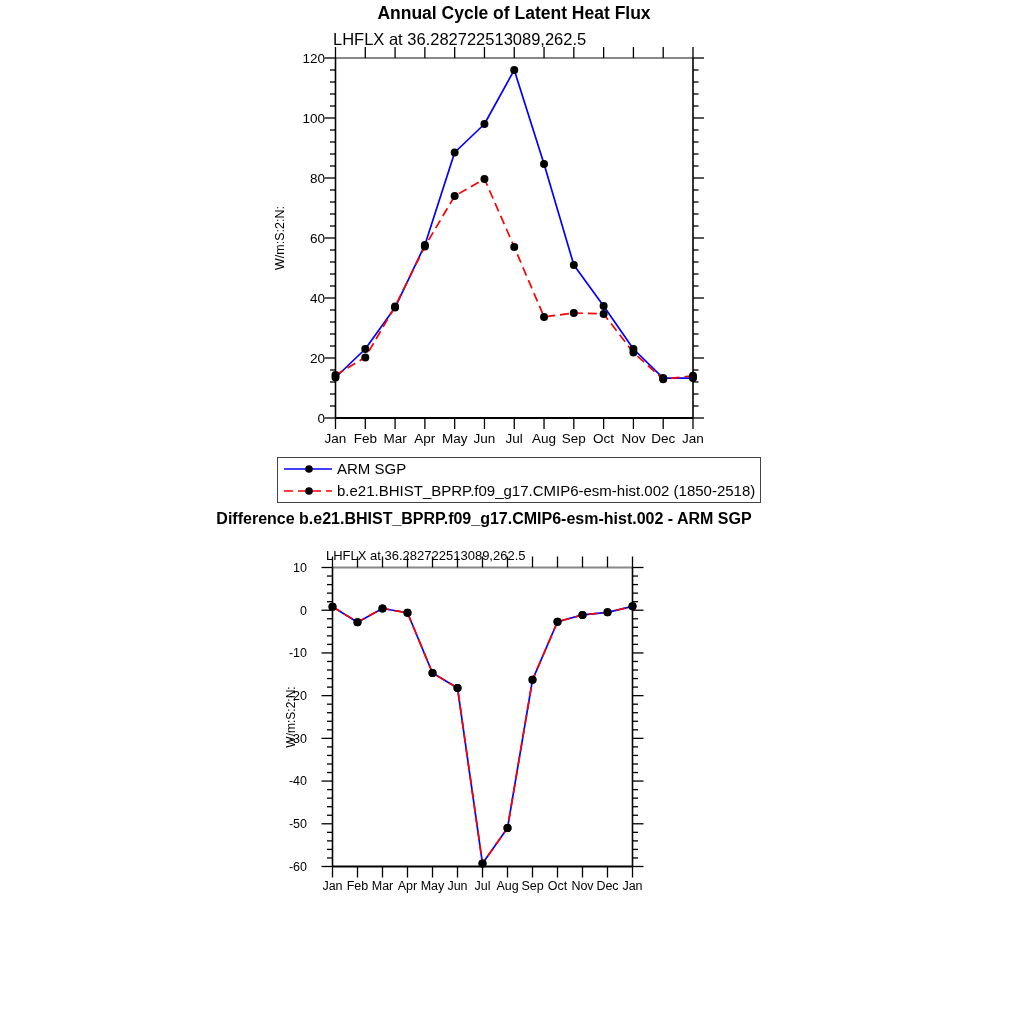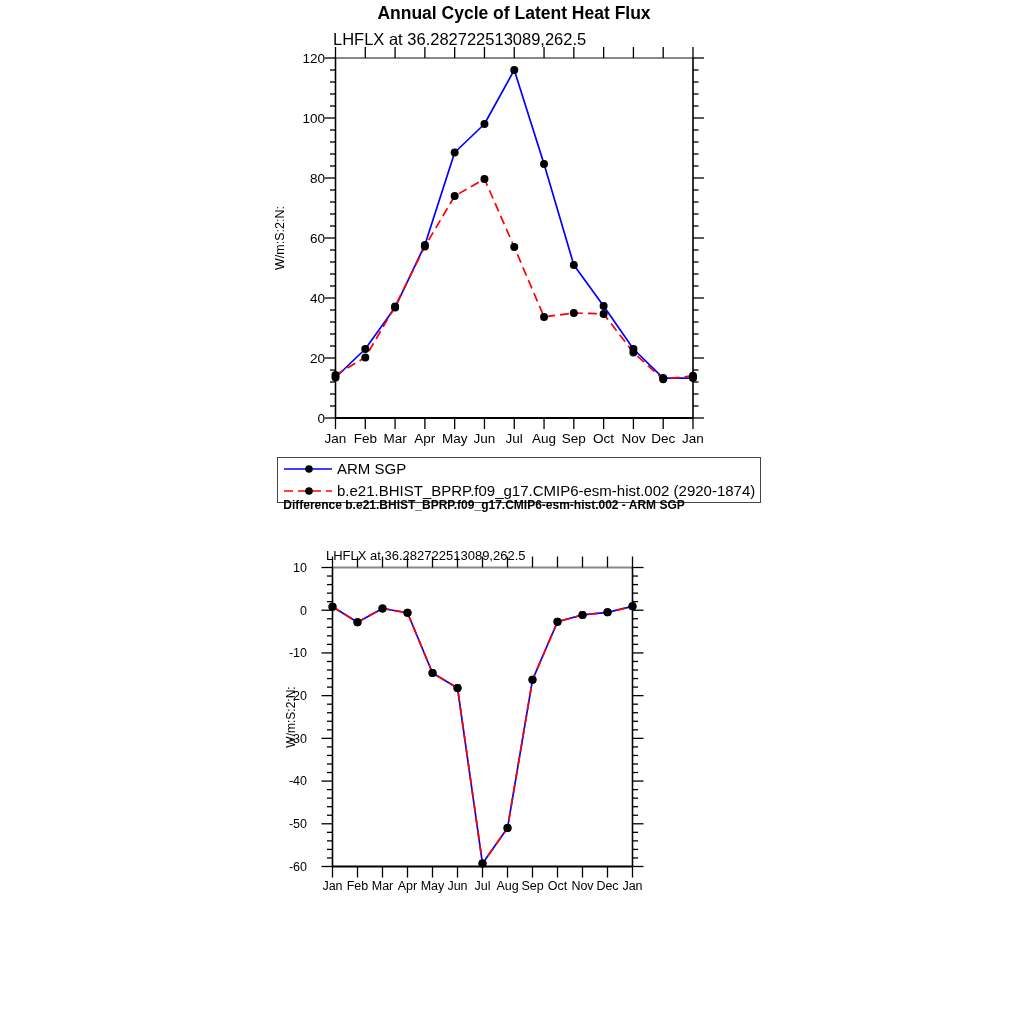--- a/index.html
+++ b/index.html
@@ -10,21 +10,21 @@
     background: #ffffff;
     font-family: "Liberation Sans", sans-serif;
     color: #000;
     overflow: hidden;
     border-radius: 29px;
   }
   .abs { position: absolute; white-space: nowrap; text-align: center; }
   .chart-title { font-weight: bold; color: #000; }
   .top-title { left: 335px; top: 3px; width: 358px; text-align: center; font-size: 17.5px; }
   .top-subtitle { left: 333px; top: 30px; font-size: 16.5px; }
-  .bottom-title { left: 484px; top: 498px; transform: translateX(-50%); font-size: 12px; }
+  .bottom-title { left: 484px; top: 510px; transform: translateX(-50%); font-size: 16px; }
   .bottom-subtitle { left: 326px; top: 548px; font-size: 13px; }
   .legend {
     position: absolute;
     left: 277px; top: 457px;
     width: 484px; height: 46px;
     border: 1px solid #444;
     background: #fff;
     display: flex;
     flex-direction: column;
     justify-content: center;
@@ -369,20 +369,20 @@
           <line x1="2" y1="9" x2="50" y2="9" stroke="#0000ff" stroke-width="1.7"></line>
           <circle cx="27" cy="9" r="3.8" fill="#000000"></circle>
         </svg>
       <span class="legend-label">ARM SGP</span>
     </div>
     <div class="legend-row">
       <svg class="legend-sample" id="legend-sample-1">
           <line x1="2" y1="9" x2="50" y2="9" stroke="#ff0000" stroke-width="1.7" stroke-dasharray="9 5"></line>
           <circle cx="27" cy="9" r="3.8" fill="#000000"></circle>
         </svg>
-      <span class="legend-label">b.e21.BHIST_BPRP.f09_g17.CMIP6-esm-hist.002 (2920-1874)</span>
+      <span class="legend-label">b.e21.BHIST_BPRP.f09_g17.CMIP6-esm-hist.002 (1850-2518)</span>
     </div>
   </div>
 
   <div class="abs chart-title bottom-title">Difference b.e21.BHIST_BPRP.f09_g17.CMIP6-esm-hist.002 - ARM SGP</div>
   <div class="abs bottom-subtitle">LHFLX at 36.282722513089,262.5</div>
 
 </div>
 
 </body></html>

